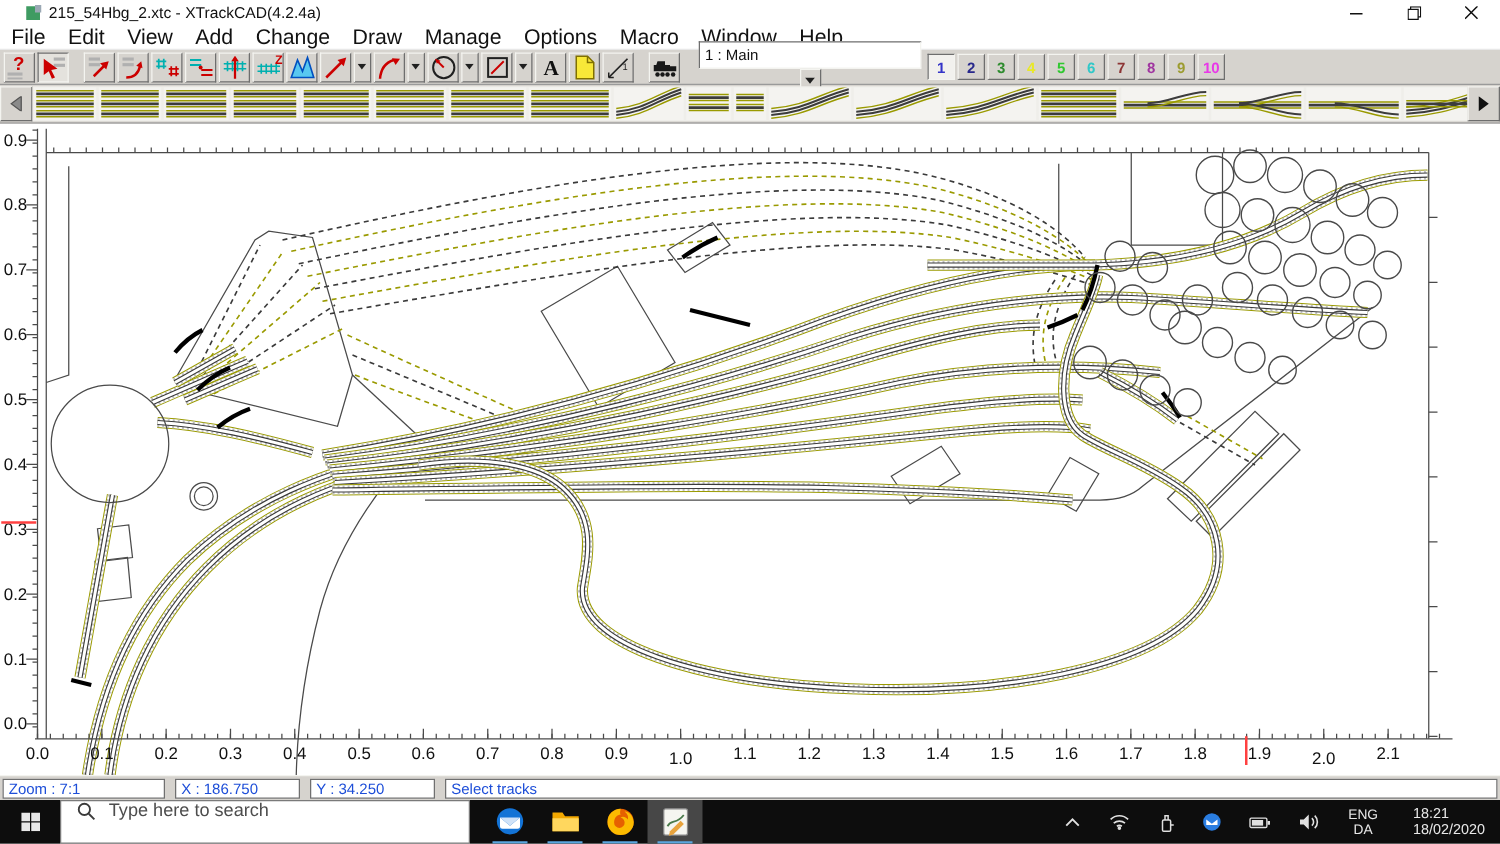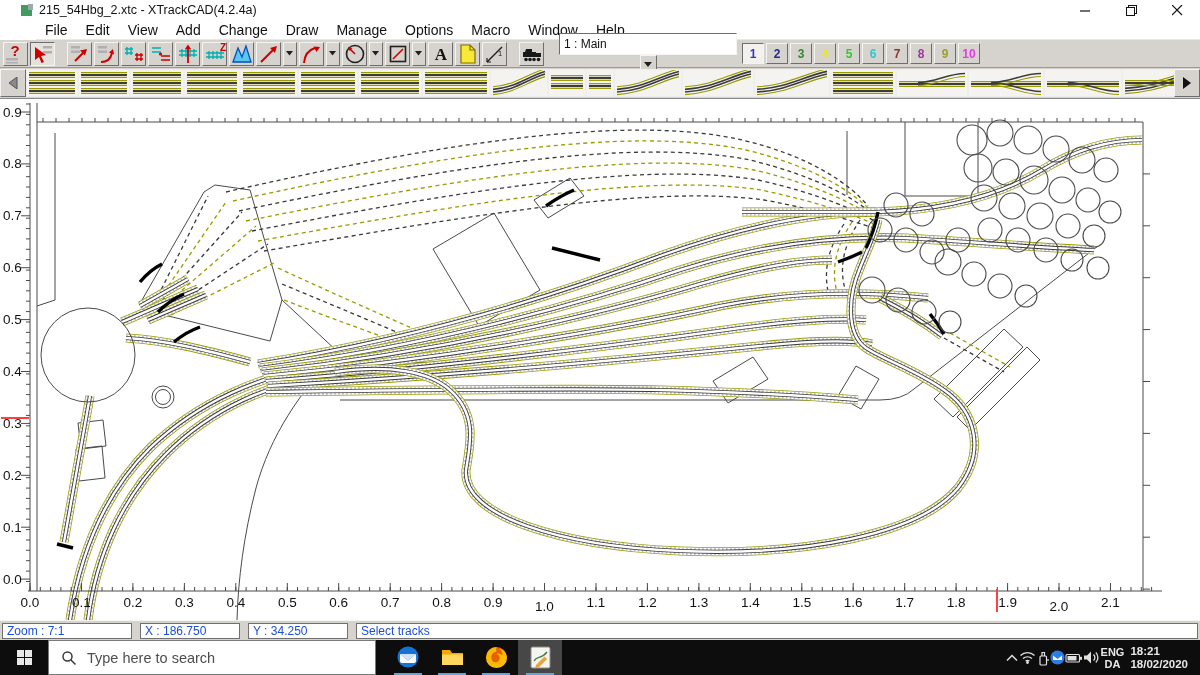--- a/index.html
+++ b/index.html
@@ -5,22 +5,22 @@
   html,body{margin:0;padding:0;background:#000;}
   .win{position:relative;width:1200px;height:675px;overflow:hidden;background:#fff;
        font-family:"Liberation Sans",sans-serif;-webkit-font-smoothing:antialiased;}
   
   .titlebar{height:20px;background:#ffffff;display:flex;align-items:center;padding-left:20px;
             font-size:12.5px;color:#111;}
   .titlebar .title{margin-left:5px;flex:1;white-space:nowrap;}
   .wbtns{display:flex;height:20px;}
   .wbtn{width:46px;height:20px;display:flex;align-items:center;justify-content:center;}
   
-  .menubar{height:20px;background:#ffffff;display:flex;align-items:center;font-size:14px;color:#111;
-           border-bottom:1px solid #e8e8e8;box-sizing:border-box;margin-left:36px;}
+  .menubar{height:20px;background:#ffffff;display:flex;align-items:center;font-size:17px;color:#111;
+           border-bottom:1px solid #e8e8e8;box-sizing:border-box;}
   .menubar span{padding:2px 9px;cursor:default;}
   
   .toolbar{height:28px;background:#d6d3ce;display:flex;align-items:center;padding:0 2px;
            border-bottom:1px solid #9a9a9a;box-sizing:border-box;}
   .tbtn{width:25px;height:24px;margin:0 1px;background:#d6d3ce;display:flex;align-items:center;
         justify-content:center;border-top:1px solid #f4f4f0;border-left:1px solid #f4f4f0;
         border-right:1px solid #6e6e6e;border-bottom:1px solid #6e6e6e;box-sizing:border-box;}
   .tbtn.pressed{border-top:1px solid #6e6e6e;border-left:1px solid #6e6e6e;
         border-right:1px solid #f4f4f0;border-bottom:1px solid #f4f4f0;background:#e4e2dd;}
   .tbtn.dd{width:14px;}
@@ -60,28 +60,28 @@
   .red{fill:none;stroke:#ff4040;stroke-width:2;}
   .rtx{font-family:"Liberation Sans",sans-serif;font-size:13.5px;fill:#111;}
   
   .statusbar{height:20px;background:#d6d3ce;display:flex;align-items:center;font-size:12px;color:#1d4ed8;
              border-top:1px solid #f4f4f0;box-sizing:border-box;padding-left:2px;}
   .sbox{height:16px;background:#fff;border:1px solid #707070;display:flex;align-items:center;
         padding:0 4px;margin-right:8px;box-sizing:border-box;white-space:nowrap;}
   
   .taskbar{height:35px;background:#0d0d0d;display:flex;align-items:stretch;color:#e8e8e8;}
   .startbtn{width:48px;display:flex;align-items:center;justify-content:center;}
-  .searchbox{width:328px;background:#ffffff;display:flex;align-items:center;padding-left:12px;
+  .searchbox{width:328px;background:#ffffff;display:flex;align-items:flex-start;padding-left:12px;
              font-size:14.5px;color:#4d4d4d;border:1px solid #7a7a7a;box-sizing:border-box;}
   .searchbox .ph{margin-left:10px;}
   .appslot{width:44px;position:relative;display:flex;align-items:center;justify-content:center;}
   .appslot .ul{position:absolute;bottom:0;left:8px;right:8px;height:2.5px;background:#5aa7e0;}
   .appslot.active{background:#474747;}
   .trayspacer{flex:1;}
-  .tray{display:flex;align-items:center;gap:0;padding-right:6px;font-weight:bold;}
+  .tray{display:flex;align-items:center;gap:22px;padding-right:6px;}
   .lang{font-size:11px;line-height:12px;text-align:center;}
   .clock{font-size:11.5px;line-height:13px;text-align:left;margin:0 6px;}
 </style>
 </head>
 <body>
 
 <div class="win">
 
   <div class="titlebar">
     <span style="display:flex">

